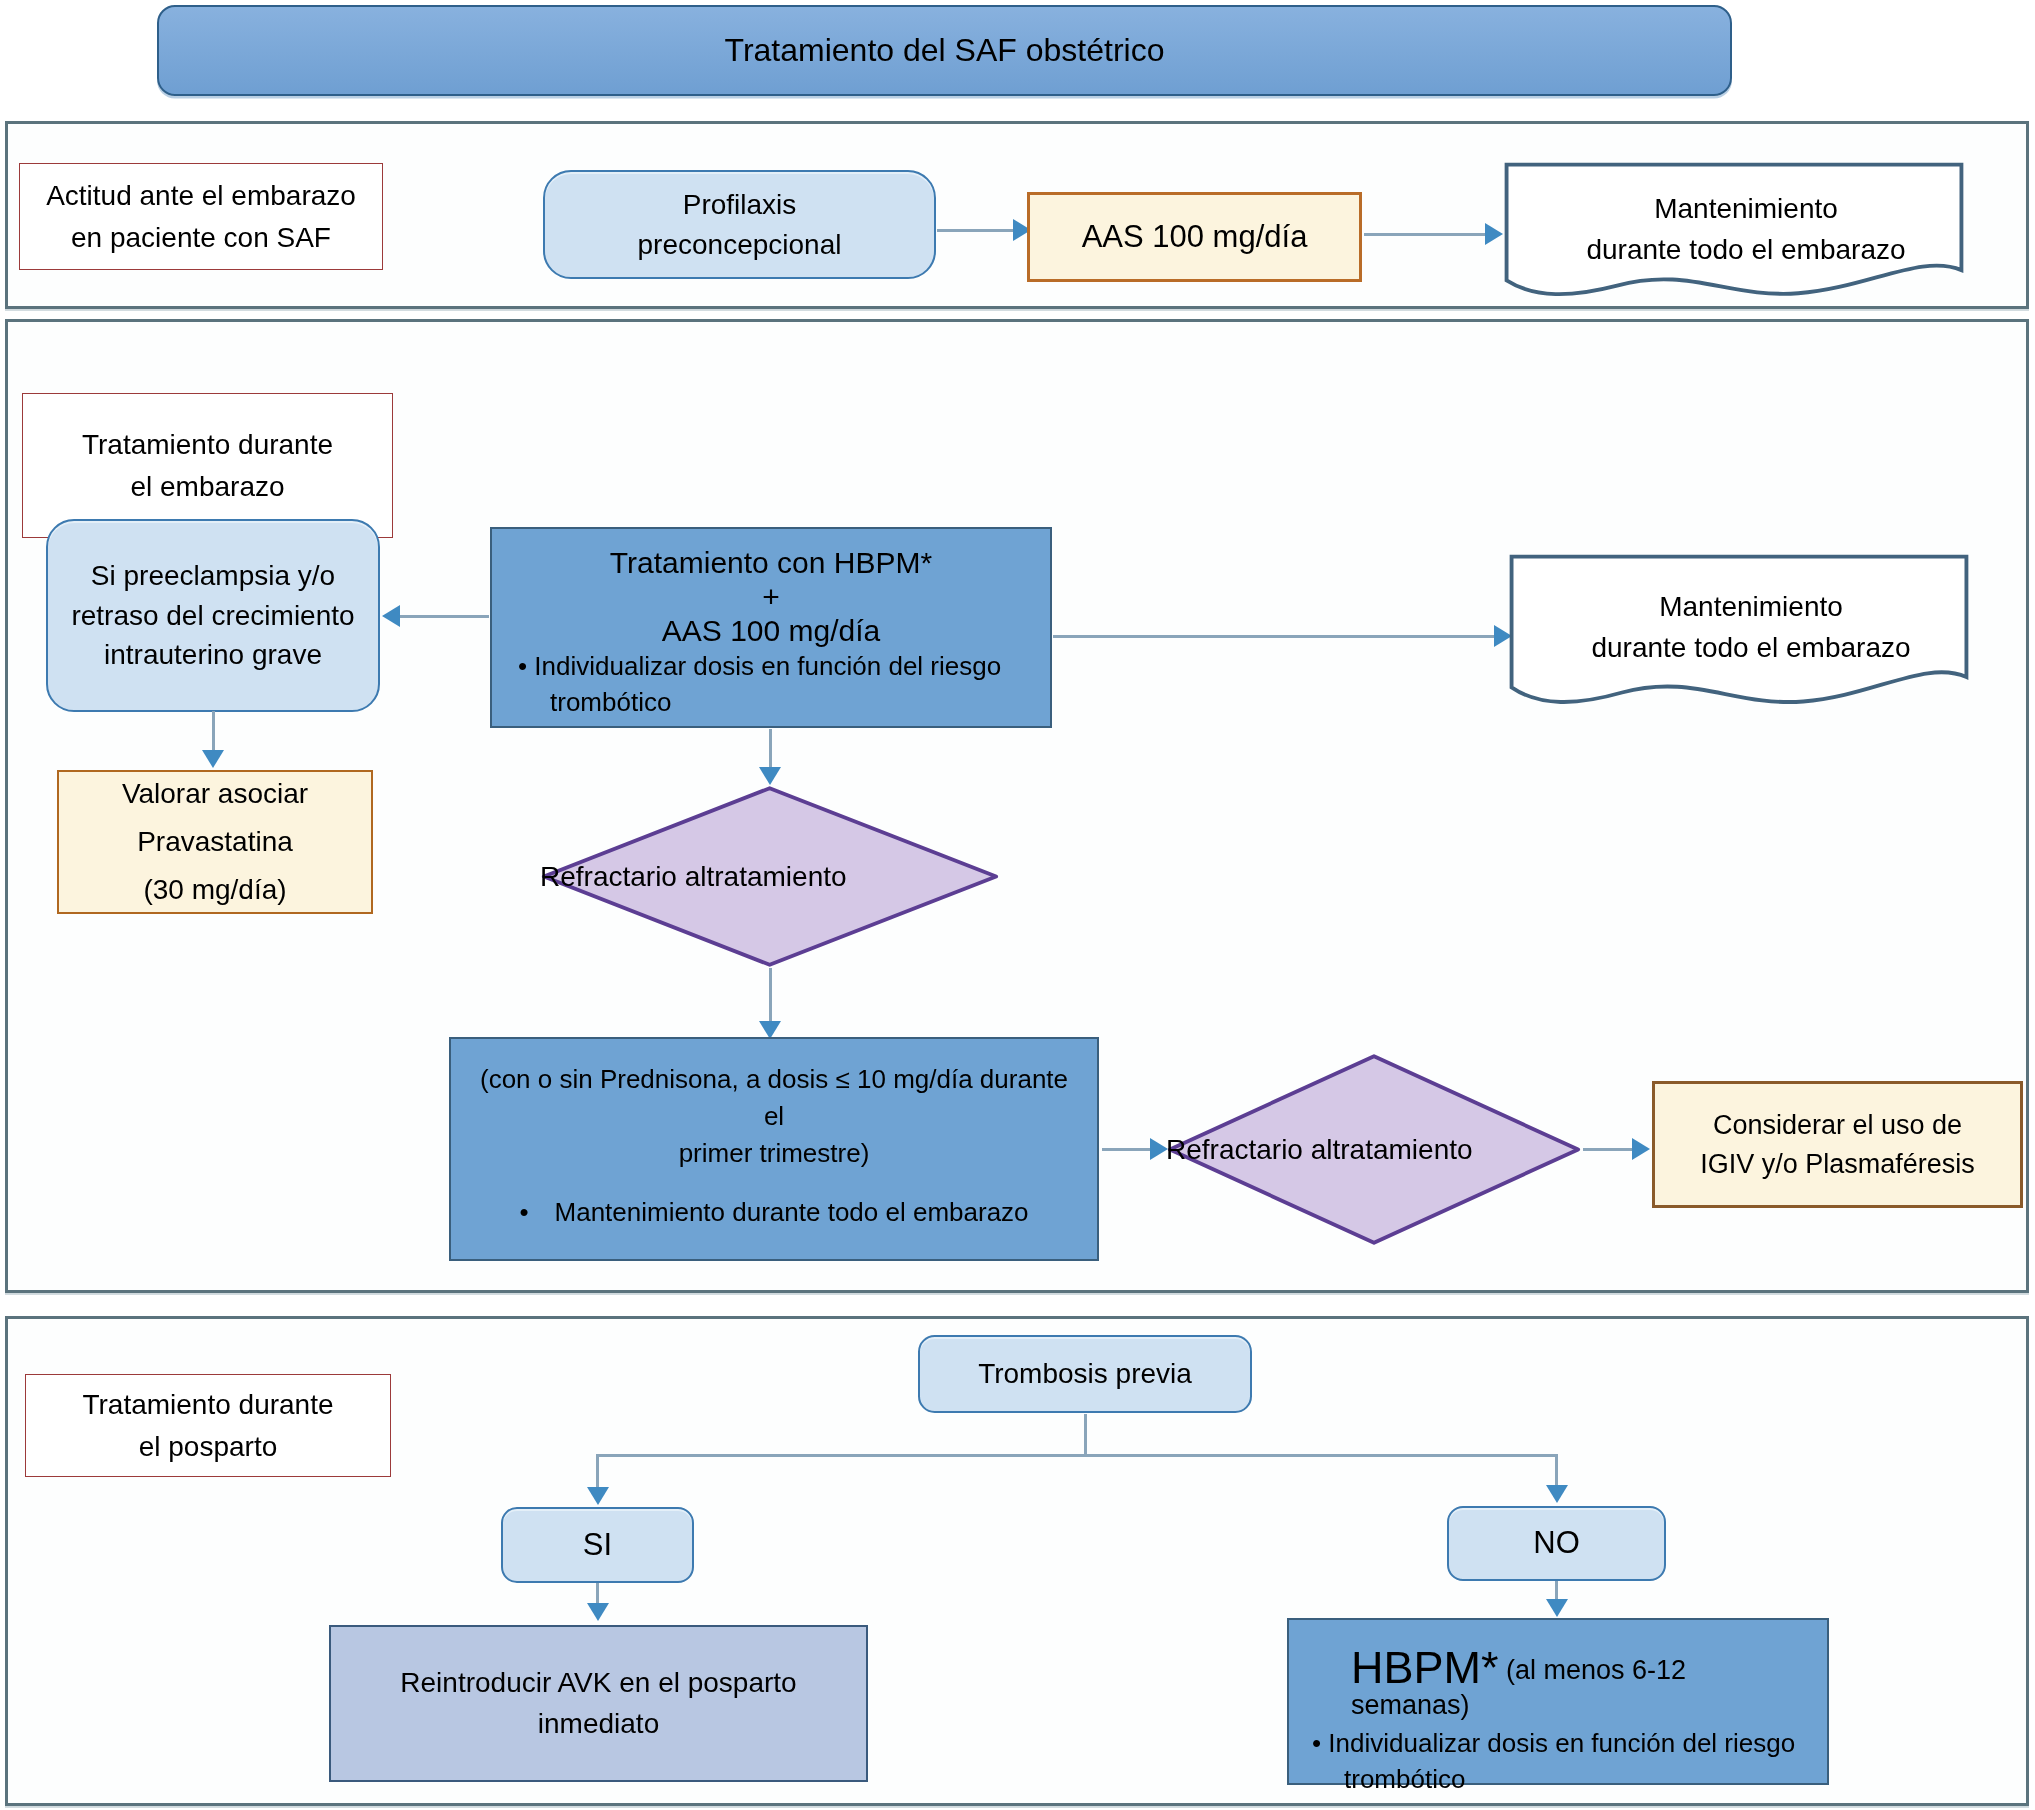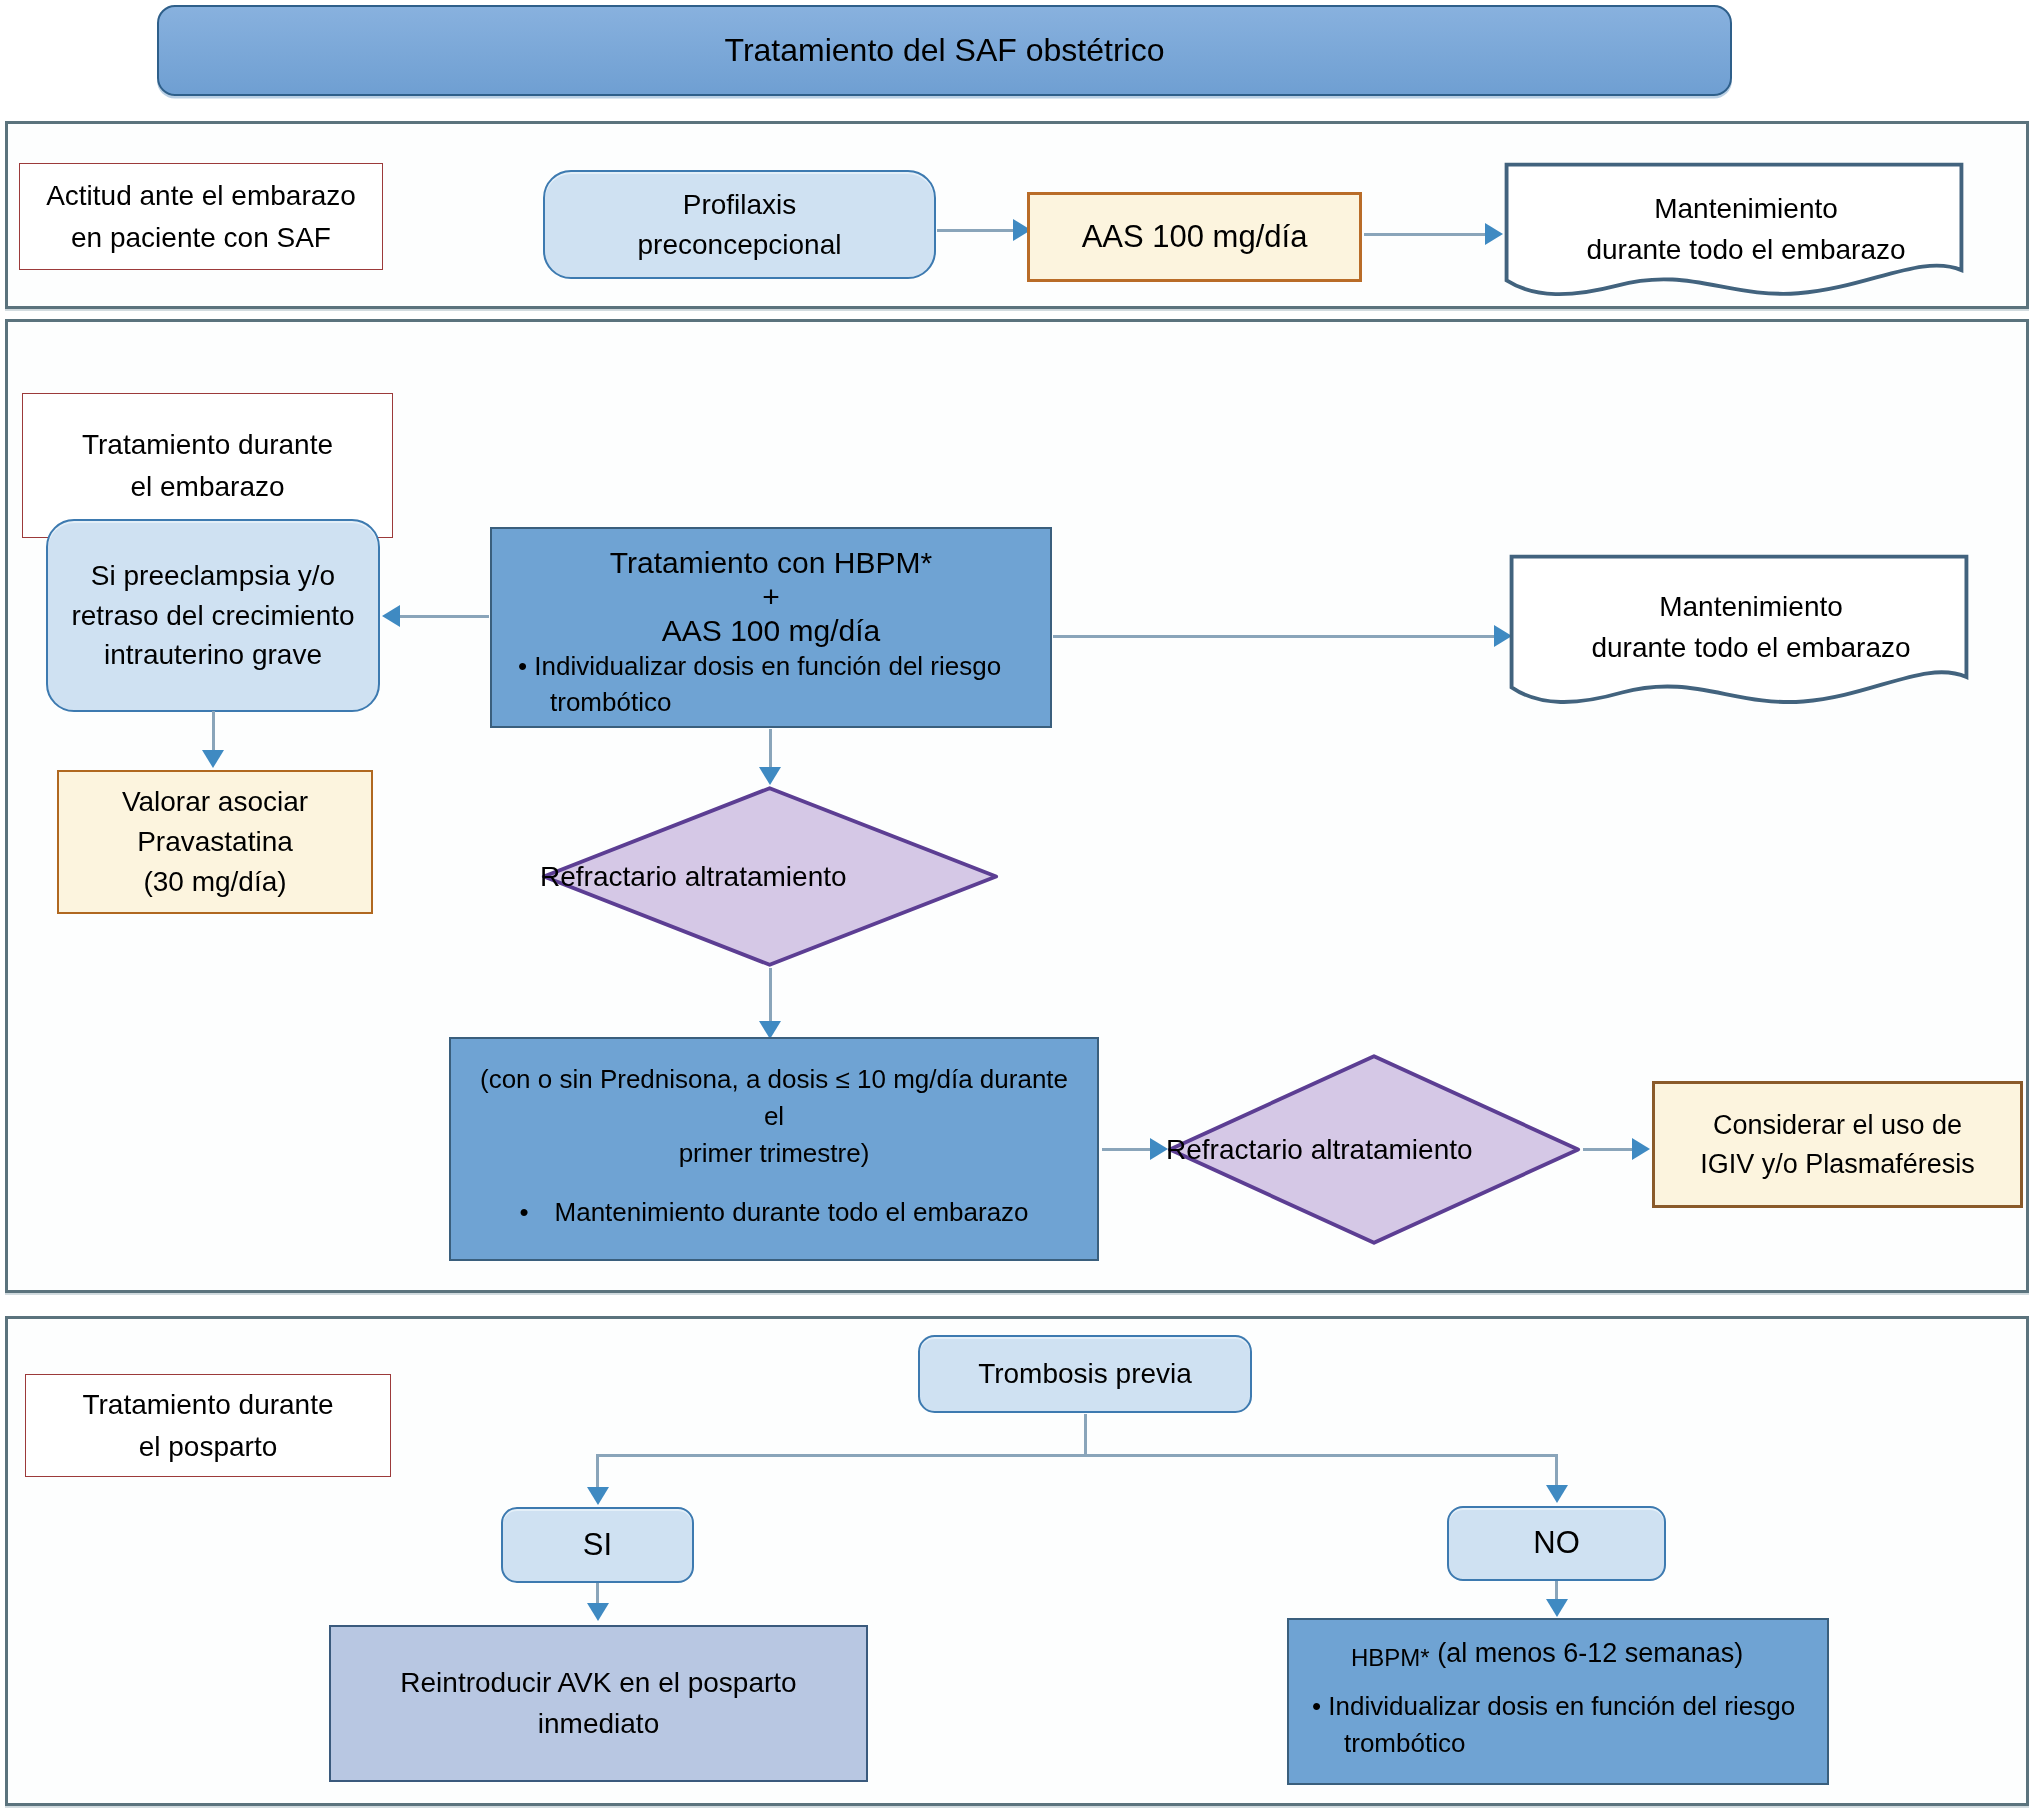--- a/index.html
+++ b/index.html
@@ -26,21 +26,21 @@
   .doc-svg{position:absolute;left:0;top:0;width:100%;height:100%;}
   .doc-text{position:absolute;left:0;top:0;width:100%;padding-top:27px;font-size:28px;line-height:1.45;text-align:center;margin-left:12px;}
   .diamond-svg{position:absolute;left:0;top:0;width:100%;height:100%;}
   .diamond-text{position:absolute;inset:0;display:flex;flex-direction:row;align-items:center;justify-content:flex-start;font-size:28px;line-height:1.4;text-align:center;}
   .hline,.vline{position:absolute;background:#8aa5ba;}
   .hline{height:2.6px;}
   .vline{width:2.6px;}
   .head-r{position:absolute;width:0;height:0;border-top:11px solid transparent;border-bottom:11px solid transparent;border-left:18px solid #3f8ac2;}
   .head-l{position:absolute;width:0;height:0;border-top:11px solid transparent;border-bottom:11px solid transparent;border-right:18px solid #3f8ac2;}
   .head-d{position:absolute;width:0;height:0;border-left:11px solid transparent;border-right:11px solid transparent;border-top:18px solid #3f8ac2;}
-  .hbpm-title{font-size:24px;}
+  .hbpm-title{font-size:45px;}
   .hbpm-suffix{font-size:27px;position:relative;top:-4.5px;}
 </style>
 </head>
 <body>
 
 <div class="canvas">
 
   <div class="abs flexc title-bar">
     <div>Tratamiento del SAF obstétrico</div>
   </div>
@@ -96,21 +96,21 @@
 
   <div class="abs flexc round-blue" style="left:46px;top:519px;width:334px;height:193px;">
     <div>Si preeclampsia y/o</div>
     <div>retraso del crecimiento</div>
     <div>intrauterino grave</div>
   </div>
 
   <div class="vline" style="left:212px;top:711px;height:40px;"></div>
   <div class="head-d" style="left:202px;top:750px;"></div>
 
-  <div class="abs flexc cream" style="left:57px;top:770px;width:316px;height:144px;border:2.6px solid #b06820;">
+  <div class="abs flexc cream" style="left:57px;top:770px;width:316px;height:144px;border:2.6px solid #b06820;gap:8px;">
     <div>Valorar asociar</div>
     <div>Pravastatina</div>
     <div>(30 mg/día)</div>
   </div>
 
   <div class="hline" style="left:1053px;top:635px;width:442px;"></div>
   <div class="head-r" style="left:1494px;top:625px;"></div>
 
   <div class="abs" style="left:1509px;top:554px;width:460px;height:168px;">
     <svg class="doc-svg" viewBox="0 0 716 262" preserveAspectRatio="none">

